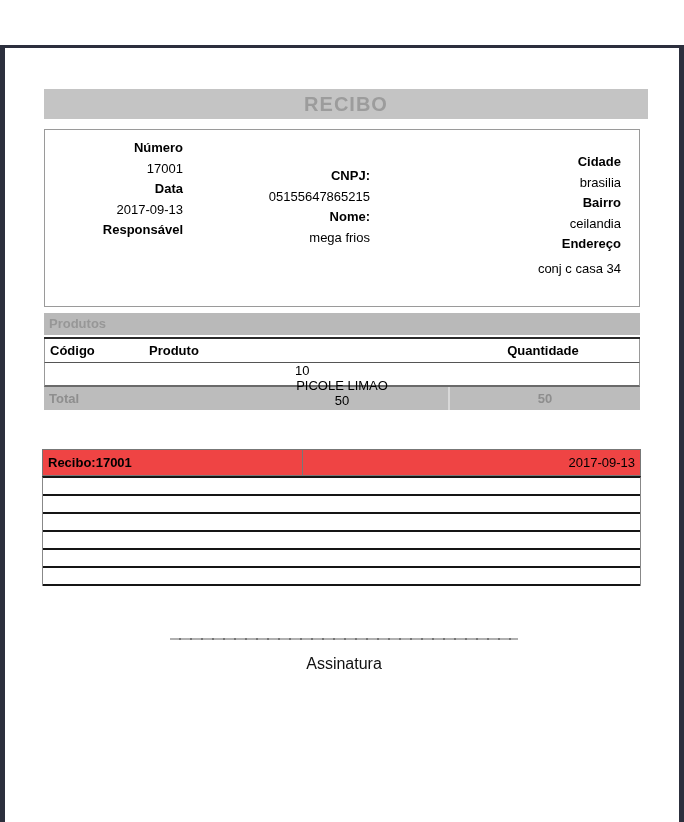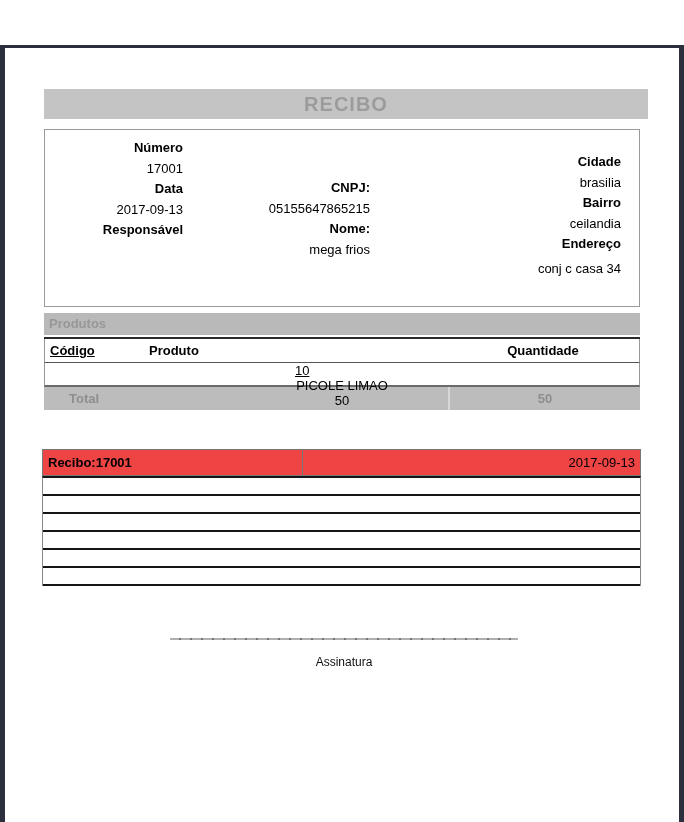--- a/index.html
+++ b/index.html
@@ -15,52 +15,52 @@
 
   
   .title-bar{position:absolute;left:44px;top:44px;width:604px;height:30px;background:#c4c4c4;
     color:#9c9c9c;font-weight:bold;font-size:20px;line-height:30px;text-align:center;letter-spacing:1px;}
 
   
   .info-box{position:absolute;left:44px;top:84px;width:594px;height:176px;border:1px solid #9a9a9a;background:#fff;}
   .info-col{position:absolute;text-align:right;font-size:13px;line-height:20.5px;}
   .info-col .lbl{font-weight:bold;}
   .col-left{left:0px;top:8px;width:138px;}
-  .col-mid{left:185px;top:48px;width:140px;}
+  .col-mid{left:185px;top:36px;width:140px;}
   .col-right{left:434px;top:22px;width:142px;}
   .col-right .last-val{margin-top:4px;}
 
   
   .produtos-bar{position:absolute;left:44px;top:268px;width:596px;height:22px;background:#b9b9b9;
     color:#979797;font-weight:bold;font-size:13px;line-height:22px;padding-left:5px;box-sizing:border-box;}
   .ptable{position:absolute;left:44px;top:292px;width:596px;box-sizing:border-box;border-top:2px solid #2a2a2a;}
   .prow{display:flex;align-items:center;box-sizing:border-box;background:#fff;font-size:13px;
     border-left:1px solid #999;border-right:1px solid #999;}
   .prow.head{height:24px;font-weight:bold;border-bottom:1px solid #555;}
   .prow.data{height:24px;border-bottom:2px solid #6a6a6a;flex-direction:column;}
-  .pc1{width:104px;padding-left:5px;box-sizing:border-box;text-decoration:underline;}
+  .pc1{width:104px;padding-left:5px;box-sizing:border-box;}
   .pc2{flex:1;}
   .pc3{width:192px;text-align:center;}
-  .prow.total{height:23px;background:#bcbcbc;color:#8e8e8e;font-weight:bold;border:none;padding-left:20px;}
+  .prow.total{height:23px;background:#bcbcbc;color:#8e8e8e;font-weight:bold;border:none;}
   .prow.total .tc1{flex:1;padding-left:5px;}
   .prow.total .tdiv{width:2px;height:100%;background:#d8d8d8;}
   .prow.total .tc2{width:190px;text-align:center;}
 
   
   .rtable{position:absolute;left:42px;top:404px;width:599px;box-sizing:border-box;}
   .rrow1{display:flex;height:27px;border:1px solid #777;box-sizing:border-box;font-size:13px;align-items:center;background:#ef4444;}
   .rcell1{width:260px;border-right:1px solid #777;font-weight:bold;padding-left:5px;box-sizing:border-box;height:100%;line-height:25px;}
   .rcell2{flex:1;text-align:right;padding-right:5px;}
   .rempty-wrap{border-left:1px solid #888;border-right:1px solid #888;border-top:2px solid #151515;box-sizing:border-box;}
   .r-empty{height:16px;border-bottom:2px solid #151515;background:#fff;}
 
   
   .sig-line{position:absolute;left:170px;top:593px;width:348px;height:2px;
     background:repeating-linear-gradient(90deg,#b0b0b0 0 9px,#767676 9px 11px);}
-  .sig-label{position:absolute;left:170px;top:610px;width:348px;text-align:center;font-size:12px;color:#101010;}
+  .sig-label{position:absolute;left:170px;top:610px;width:348px;text-align:center;font-size:16px;color:#101010;}
 </style>
 </head>
 <body>
 
 <div class="page">
   <div class="edge-top"></div>
   <div class="edge-left"></div>
   <div class="edge-right"></div>
   <div class="page-break"></div>
 

